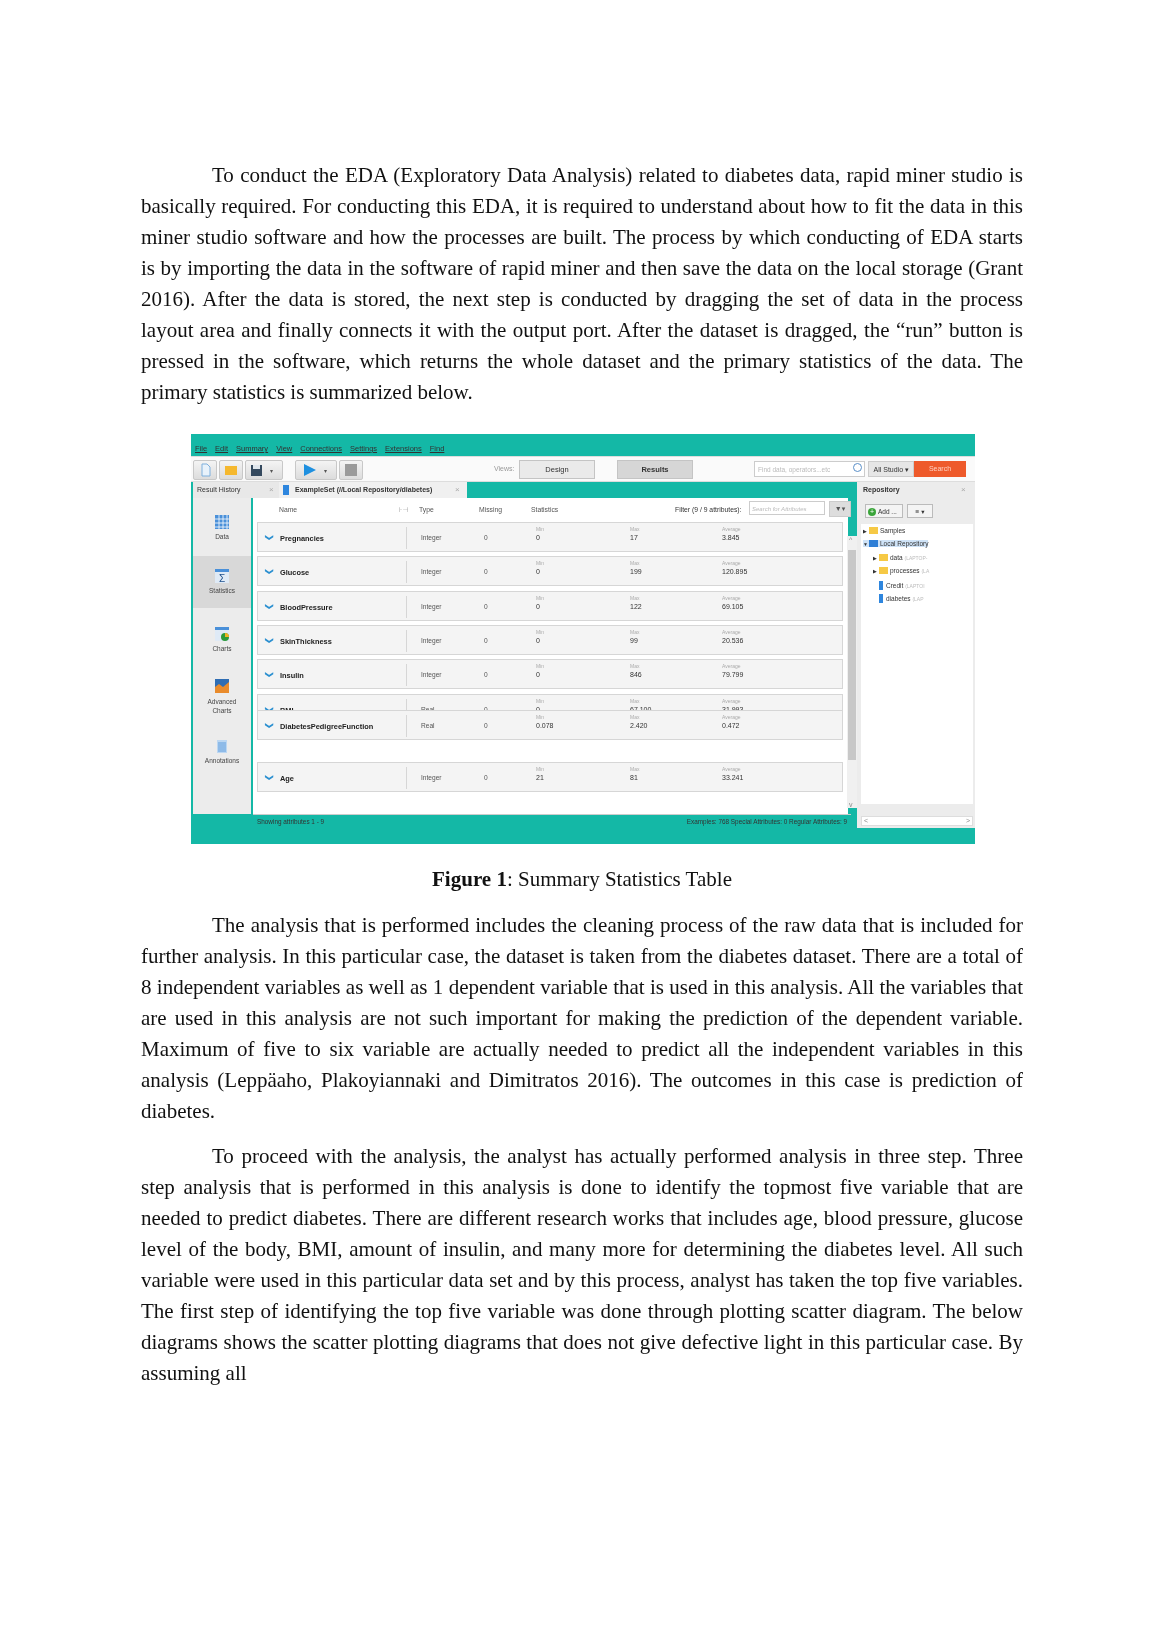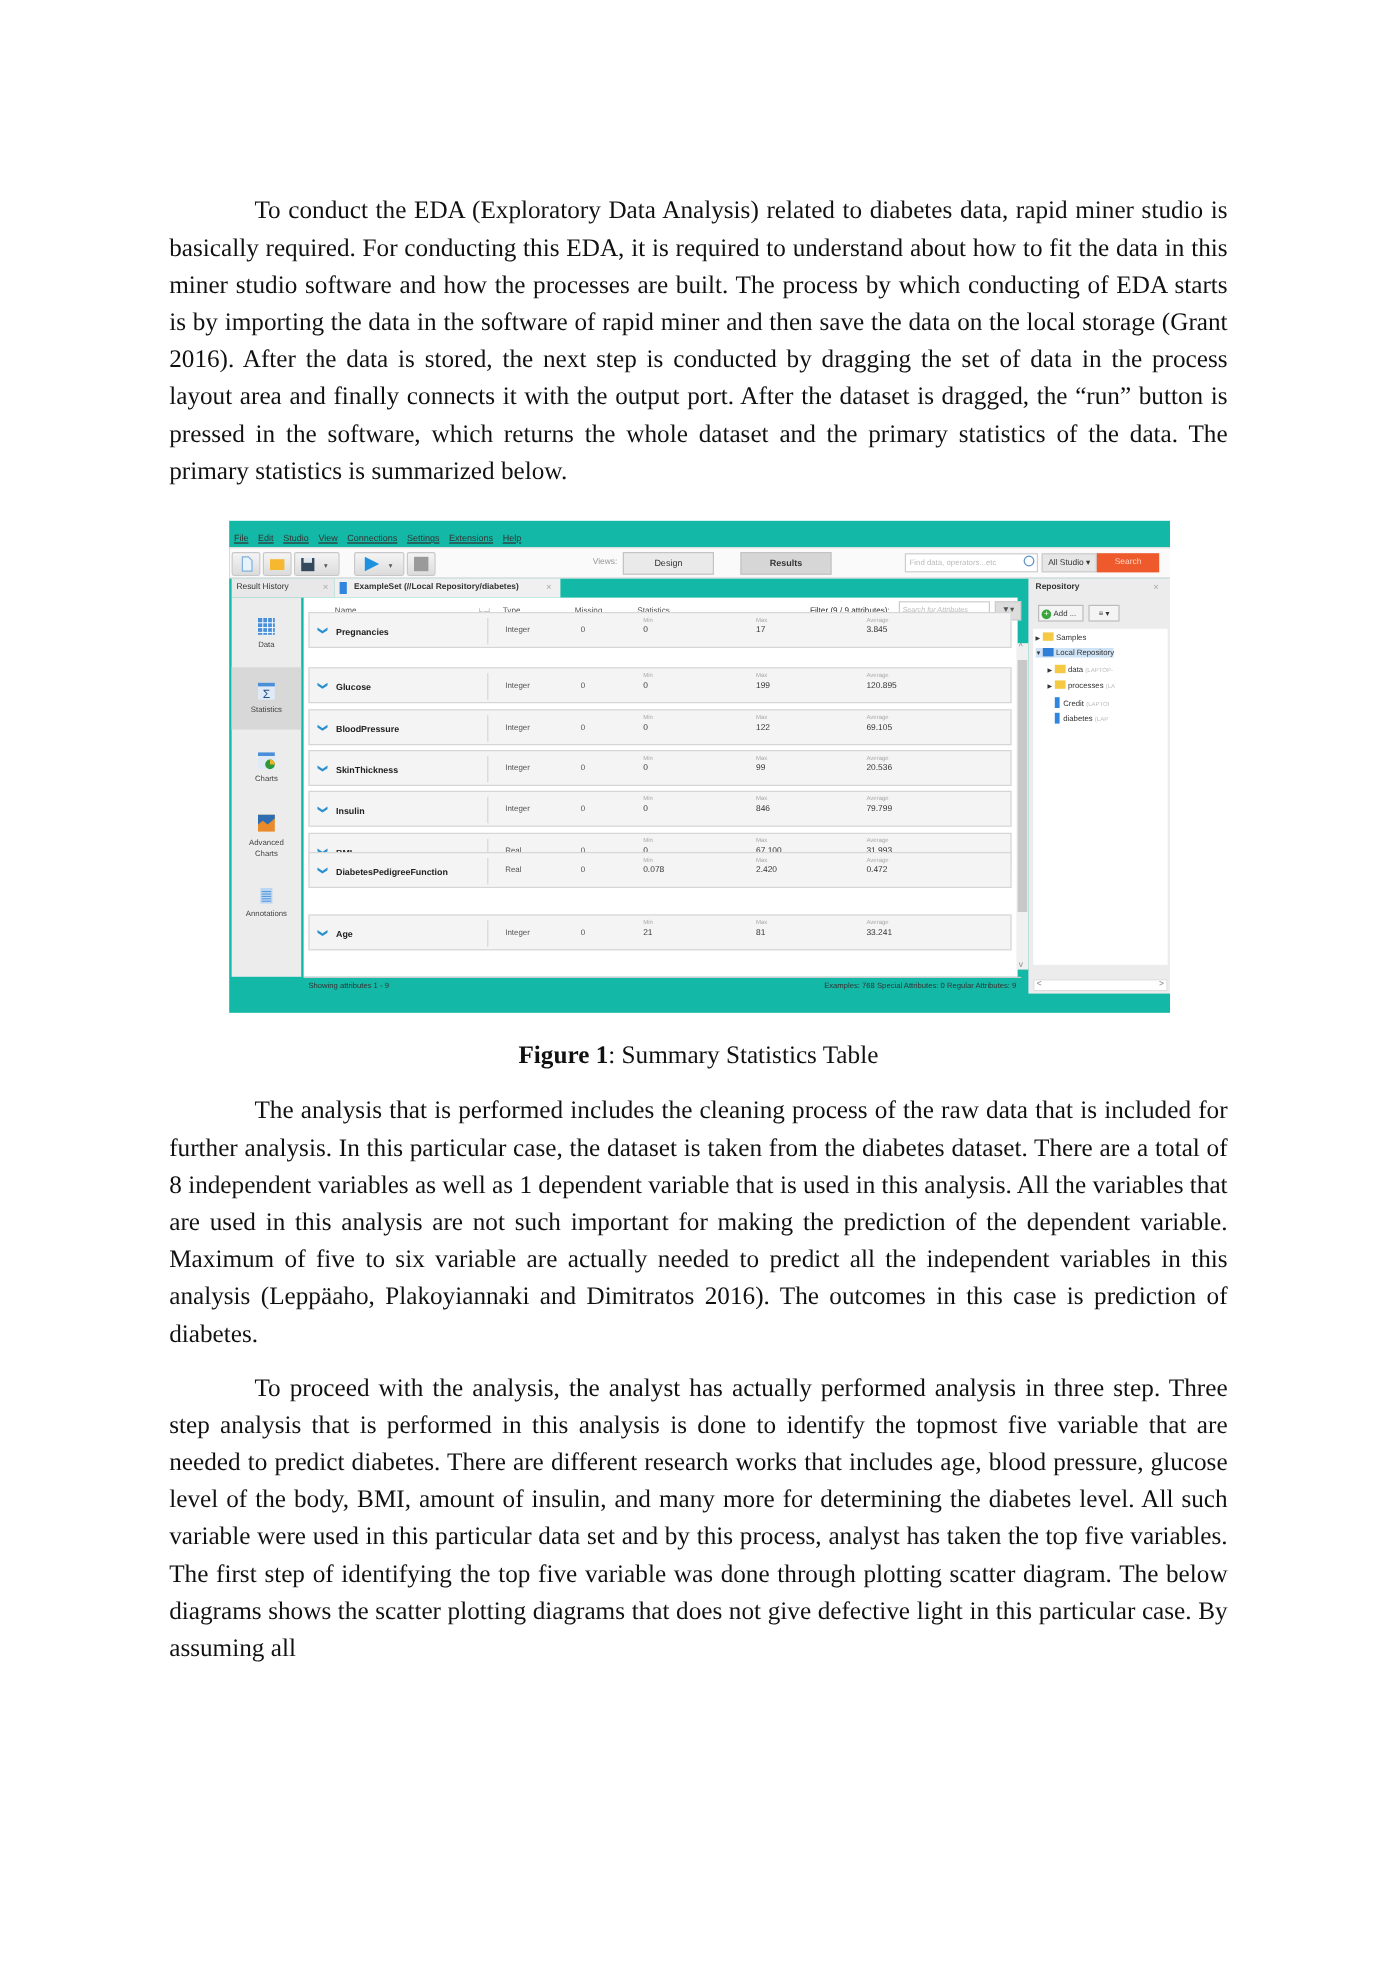--- a/index.html
+++ b/index.html
@@ -80,26 +80,26 @@
 <body>
 
 <div class="page">
   <p class="body">To conduct the EDA (Exploratory Data Analysis) related to diabetes data, rapid miner studio is basically required. For conducting this EDA, it is required to understand about how to fit the data in this miner studio software and how the processes are built. The process by which conducting of EDA starts is by importing the data in the software of rapid miner and then save the data on the local storage (Grant 2016). After the data is stored, the next step is conducted by dragging the set of data in the process layout area and finally connects it with the output port. After the dataset is dragged, the “run” button is pressed in the software, which returns the whole dataset and the primary statistics of the data. The primary statistics is summarized below.</p>
 
   <div class="figure">
     <div class="rm">
       <div class="menubar" id="menubar">
           <span>File</span>
           <span>Edit</span>
-          <span>Studio</span>
+          <span>Summary</span>
           <span>View</span>
           <span>Connections</span>
           <span>Settings</span>
           <span>Extensions</span>
-          <span>Help</span>
+          <span>Find</span>
         </div>
 
       <div class="toolbar">
         <div class="tbtn" style="left:2px;width:22px">
           <svg width="22" height="18">
               <path d="M8 3h5l3 3v9H8z" fill="#e8f2fb" stroke="#7fb0dd" stroke-width="1"></path>
             </svg>
         </div>
         <div class="tbtn" style="left:28px;width:22px">
           <svg width="22" height="18">
@@ -190,21 +190,21 @@
         <div class="hdr" style="left:26px">Name</div>
         <div class="hdr" style="left:146px;color:#999">⊦⊣</div>
         <div class="hdr" style="left:166px">Type</div>
         <div class="hdr" style="left:226px">Missing</div>
         <div class="hdr" style="left:278px">Statistics</div>
         <div class="filter-lbl">Filter (9 / 9 attributes):</div>
         <div class="filter-input">Search for Attributes</div>
         <div class="filter-btn"><span>▼▾</span></div>
 
         <div id="rows">
-            <div class="row" style="top: 12px;">
+            <div class="row" style="top: 24px;">
               <span class="chev" style="transform: rotate(90deg);">❯</span>
               <span class="name">Pregnancies</span>
               <span class="sep"></span>
               <span class="type">Integer</span>
               <span class="miss">0</span>
               <span class="lbl" style="left:278px">Min</span>
               <span class="val" style="left:278px">0</span>
               <span class="lbl" style="left:372px">Max</span>
               <span class="val" style="left:372px">17</span>
               <span class="lbl" style="left:464px">Average</span>

